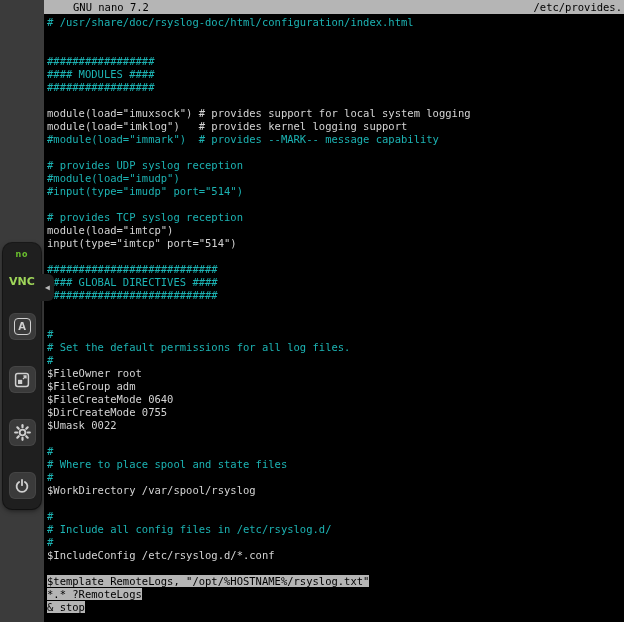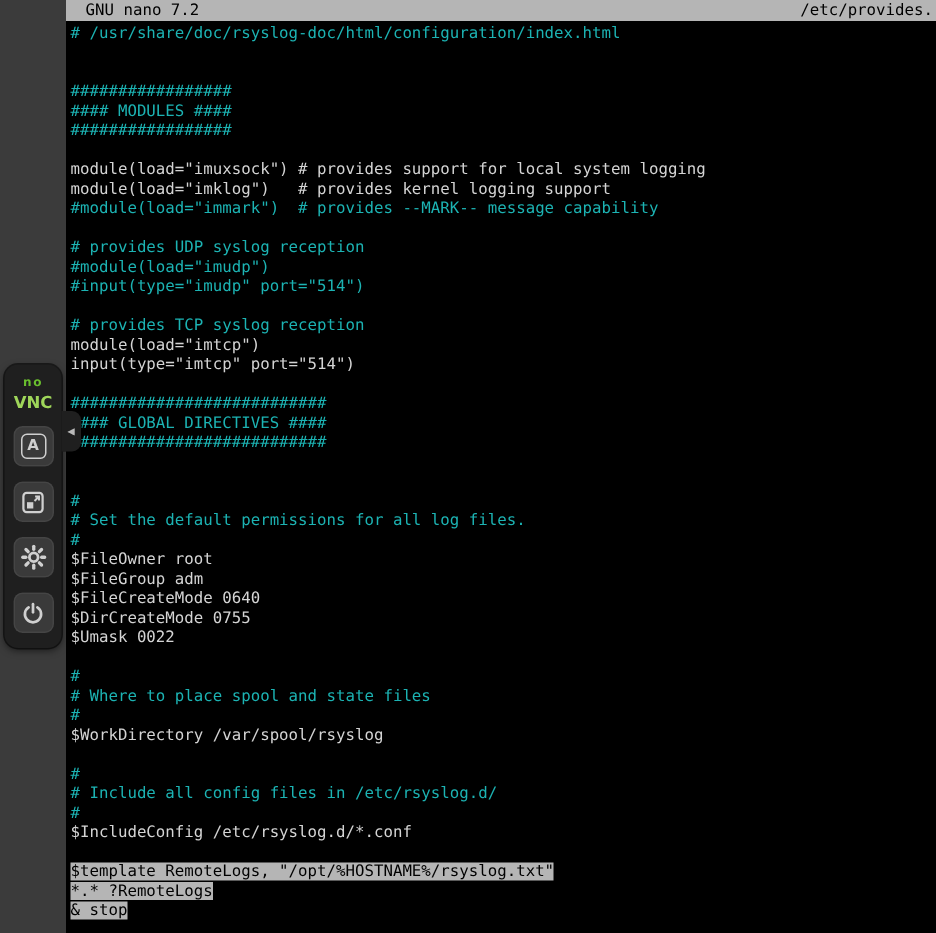--- a/index.html
+++ b/index.html
@@ -22,40 +22,40 @@
     font-family:"DejaVu Sans Mono","Liberation Mono",monospace;
   }
   .terminal{
     position:absolute;left:44px;top:0;right:0;bottom:0;
     background:var(--term-bg);
     font-size:10.5px;line-height:13px;color:var(--fg);
   }
   .titlebar{
     height:14px;background:var(--bar-bg);color:#000;
     display:flex;justify-content:space-between;align-items:center;
-    padding:0 2px 0 13px;white-space:pre;
+    padding:0 2px 0 29px;white-space:pre;
   }
   .lines{
     padding:2px 0 0 3px;white-space:pre;
   }
   .line{height:13px;}
   .line.comment{color:var(--cyan);}
   .line.code{color:var(--fg);}
   .line.selected .sel{background:var(--sel-bg);color:#000;}
   
   .vnc-panel{
     position:absolute;left:3px;top:243px;width:38px;
     background:var(--panel-bg);border-radius:9px;
     padding:8px 0 10px;display:flex;flex-direction:column;
-    align-items:center;gap:10px;
+    align-items:center;gap:26px;
     box-shadow:0 0 0 1px rgba(0,0,0,.55), 0 2px 5px rgba(0,0,0,.5);
   }
   .logo{text-align:center;line-height:1;font-family:"DejaVu Sans","Liberation Sans",sans-serif;}
   .logo .no{display:block;color:var(--green);font-size:8px;font-weight:bold;letter-spacing:1px;}
-  .logo .vnc{display:block;color:#9fd65a;font-size:11px;font-weight:bold;margin-top:4px;}
+  .logo .vnc{display:block;color:#9fd65a;font-size:11px;font-weight:bold;margin-top:17px;}
   .vnc-btn{
     width:27px;height:27px;background:var(--tile-bg);border-radius:6px;
     display:flex;align-items:center;justify-content:center;
     color:var(--glyph);cursor:pointer;
     box-shadow:inset 0 0 0 1px rgba(255,255,255,.06);
   }
   .keycap{
     display:flex;align-items:center;justify-content:center;
     width:17px;height:17px;border:1.5px solid var(--glyph);border-radius:4px;
     font-size:10px;font-weight:bold;font-family:"DejaVu Sans","Liberation Sans",sans-serif;

